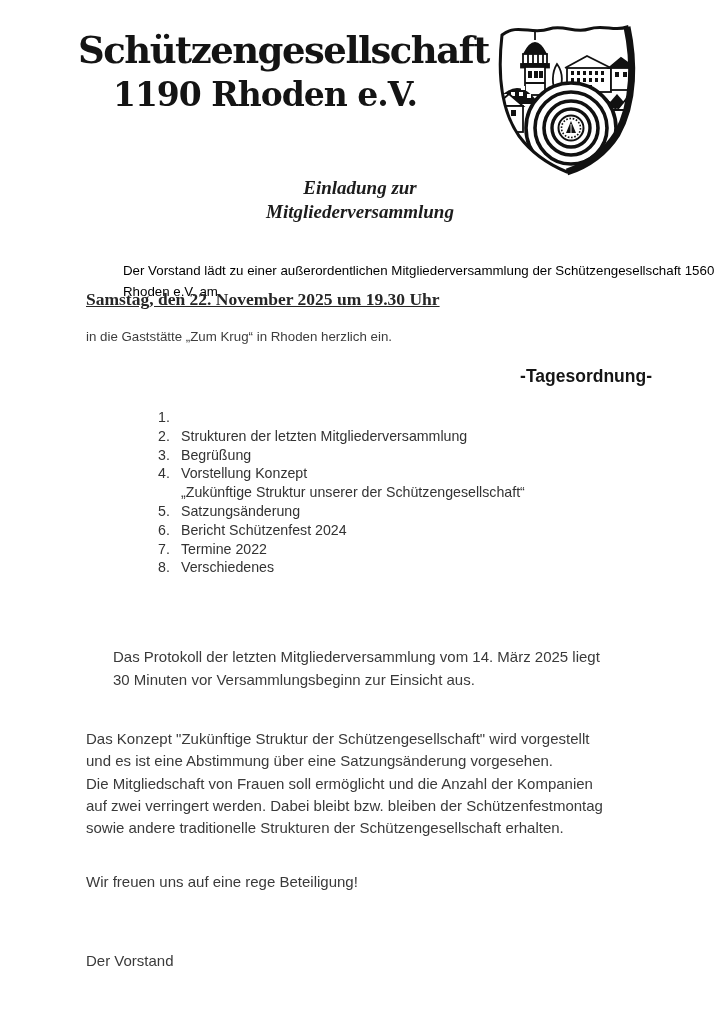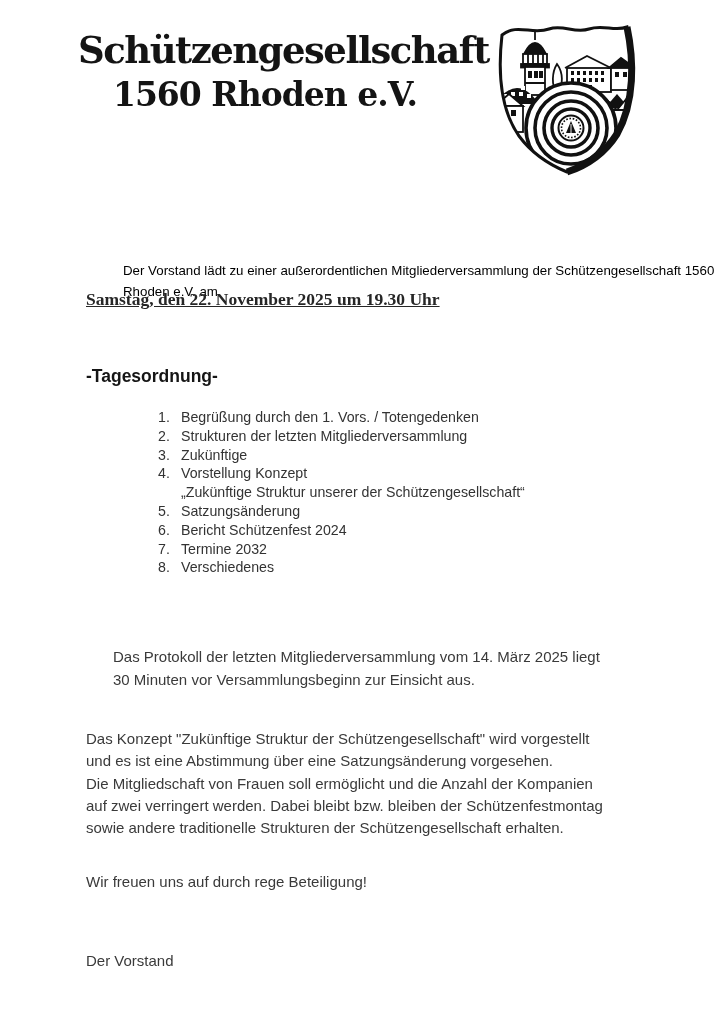--- a/index.html
+++ b/index.html
@@ -12,41 +12,41 @@
   .crest{position:absolute;left:487px;top:10px;width:158px;height:168px;}
   .crest svg{width:100%;height:100%;}
   .heading{position:absolute;left:86px;top:176px;width:548px;text-align:center;
            font-family:"Liberation Serif",serif;font-style:italic;font-weight:bold;
            font-size:19px;line-height:24px;color:#1c1c1c;}
   .intro{position:absolute;left:86px;top:260px;font-size:13.3px;line-height:21px;
          white-space:pre-line;color:#000000;margin-left:37px;}
   .dateline{position:absolute;left:86px;top:289px;font-family:"Liberation Serif",serif;
             font-weight:bold;font-size:17.5px;color:#262626;text-decoration:underline;}
   .location{position:absolute;left:86px;top:329px;font-size:13.3px;color:#3d3d3d;}
-  .agenda-h{position:absolute;left:86px;top:366px;width:566px;text-align:left;
+  .agenda-h{position:absolute;left:86px;top:366px;width:566px;text-align:right;
             font-weight:bold;font-size:17.5px;color:#151515;}
   .agenda{position:absolute;left:158px;top:408px;font-size:14.2px;line-height:18.8px;color:#333333;}
   .agenda .row{display:flex;}
   .agenda .num{width:23px;flex:none;}
   .agenda .itxt{white-space:pre-line;}
   .protokoll{position:absolute;left:86px;top:645px;width:600px;font-size:15px;
              line-height:23px;white-space:pre-line;color:#3a3a3a;margin-left:27px;}
   .konzept{position:absolute;left:86px;top:728px;width:610px;font-size:15px;
            line-height:22.3px;white-space:pre-line;color:#3a3a3a;}
   .closing{position:absolute;left:86px;top:873px;font-size:15px;color:#3a3a3a;}
   .signature{position:absolute;left:86px;top:904px;font-size:15px;color:#3a3a3a;margin-top:48px;}
 </style>
 </head>
 <body>
 
 <div class="page">
 
   <div class="title">
     <div class="l1">Schützengesellschaft</div>
-    <div class="l2">1560 Rhoden e.V.</div>
+    <div class="l2">1190 Rhoden e.V.</div>
   </div>
 
   <div class="crest">
     <svg viewBox="0 0 158 168" xmlns="http://www.w3.org/2000/svg">
       <defs>
         <clipPath id="shieldClip">
           <path d="M15,25 C30,13 45,25 62,19 C76,14 88,24 102,19 C116,14 128,22 140,17 C147,50 148,92 130,124 C116,146 98,156 80,162 C63,155 46,145 32,126 C13,99 11,60 15,25 Z"></path>
         </clipPath>
       </defs>
       <g clip-path="url(#shieldClip)" stroke="#111" fill="none" stroke-width="1.8">
@@ -117,72 +117,74 @@
         <circle cx="84" cy="118" r="9.5" fill="none" stroke="#111" stroke-width="1.6" stroke-dasharray="1.6 1.7"></circle>
         <path d="M79,123 L84,111 L89,123 Z" fill="#111"></path>
         <line x1="84" y1="114" x2="84" y2="123" stroke="#fff" stroke-width="0.9"></line>
       </g>
       <path d="M15,25 C30,13 45,25 62,19 C76,14 88,24 102,19 C116,14 128,22 140,17 C147,50 148,92 130,124 C116,146 98,156 80,162 C63,155 46,145 32,126 C13,99 11,60 15,25 Z" fill="none" stroke="#111" stroke-width="3"></path>
       <path d="M140,17 C147,50 148,92 130,124 C116,146 98,156 80,162" fill="none" stroke="#111" stroke-width="7"></path>
     </svg>
   </div>
 
   <div class="heading">
+    <div>Einladung zur</div>
+    <div>Mitgliederversammlung</div>
   </div>
 
   <div class="intro">Der Vorstand lädt zu einer außerordentlichen Mitgliederversammlung der Schützengesellschaft 1560
 Rhoden e.V. am</div>
 
   <div class="dateline">Samstag, den 22. November 2025 um 19.30 Uhr</div>
 
+  <div class="location">in die Gaststätte „Zum Krug“ in Rhoden herzlich ein.</div>
 
   <div class="agenda-h">-Tagesordnung-</div>
 
   <div class="agenda">
     <div class="row">
       <span class="num">1.</span>
-      <span class="itxt">Begrüßung durch den 1. Vors. / Totengedenken</span>
     </div>
     <div class="row">
       <span class="num">2.</span>
       <span class="itxt">Strukturen der letzten Mitgliederversammlung</span>
     </div>
     <div class="row">
       <span class="num">3.</span>
-      <span class="itxt">Zukünftige</span>
+      <span class="itxt">Begrüßung</span>
     </div>
     <div class="row">
       <span class="num">4.</span>
       <span class="itxt">Vorstellung Konzept
 „Zukünftige Struktur unserer der Schützengesellschaft“</span>
     </div>
     <div class="row">
       <span class="num">5.</span>
       <span class="itxt">Satzungsänderung</span>
     </div>
     <div class="row">
       <span class="num">6.</span>
       <span class="itxt">Bericht Schützenfest 2024</span>
     </div>
     <div class="row">
       <span class="num">7.</span>
-      <span class="itxt">Termine 2032</span>
+      <span class="itxt">Termine 2022</span>
     </div>
     <div class="row">
       <span class="num">8.</span>
       <span class="itxt">Verschiedenes</span>
     </div>
   </div>
 
   <div class="protokoll">Das Protokoll der letzten Mitgliederversammlung vom 14. März 2025 liegt
 30 Minuten vor Versammlungsbeginn zur Einsicht aus.</div>
 
   <div class="konzept">Das Konzept "Zukünftige Struktur der Schützengesellschaft" wird vorgestellt
 und es ist eine Abstimmung über eine Satzungsänderung vorgesehen.
 Die Mitgliedschaft von Frauen soll ermöglicht und die Anzahl der Kompanien
 auf zwei verringert werden. Dabei bleibt bzw. bleiben der Schützenfestmontag
 sowie andere traditionelle Strukturen der Schützengesellschaft erhalten.</div>
 
-  <div class="closing">Wir freuen uns auf durch rege Beteiligung!</div>
+  <div class="closing">Wir freuen uns auf eine rege Beteiligung!</div>
 
   <div class="signature">Der Vorstand</div>
 
 </div>
 
 </body></html>

